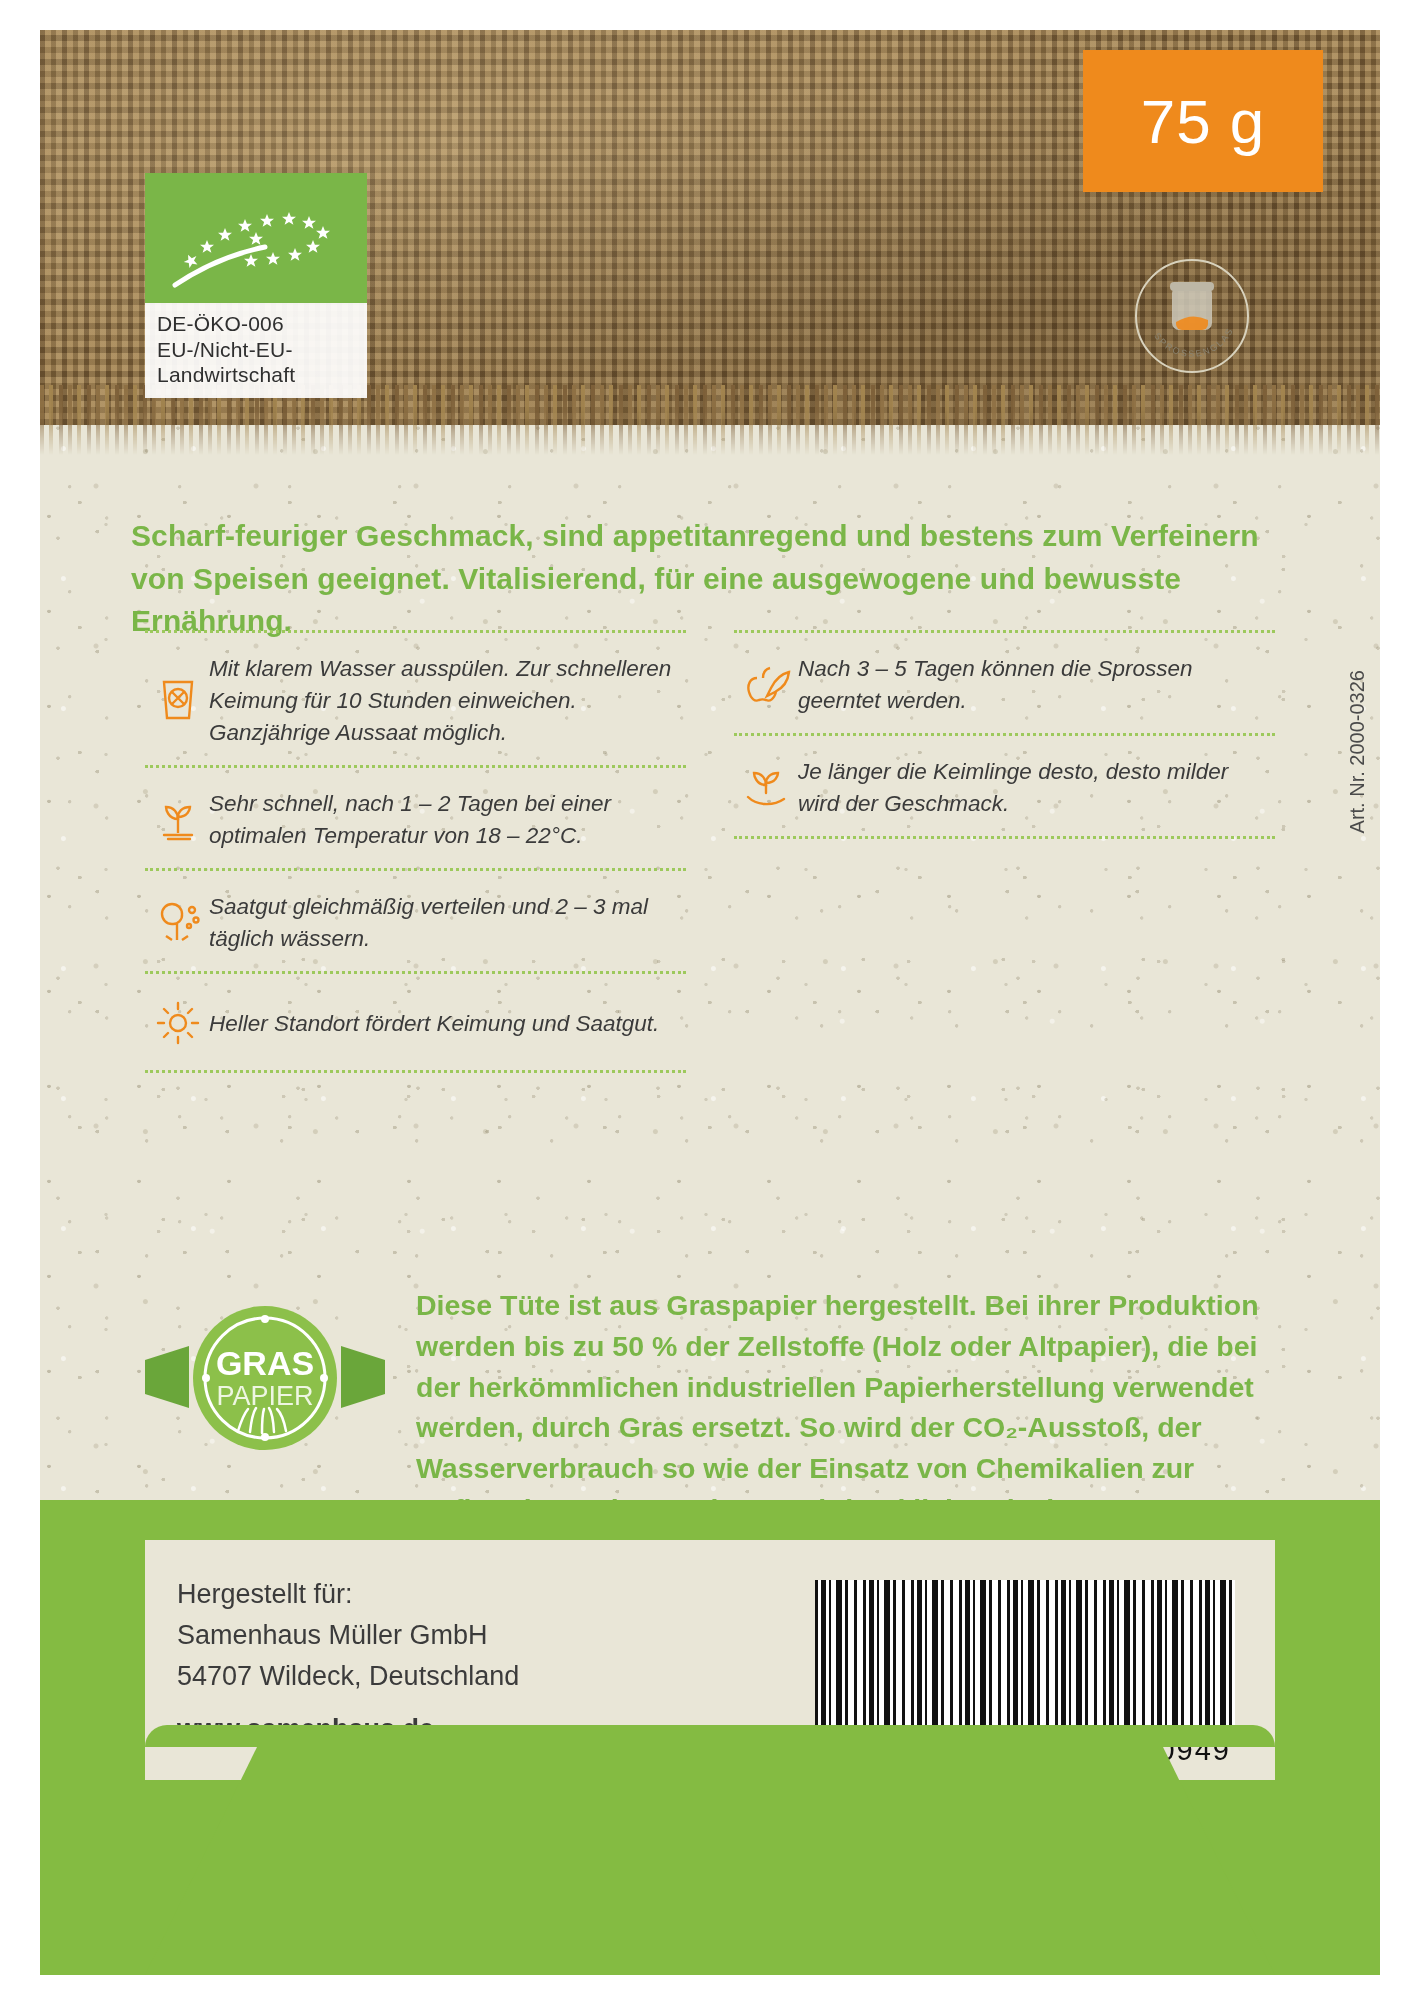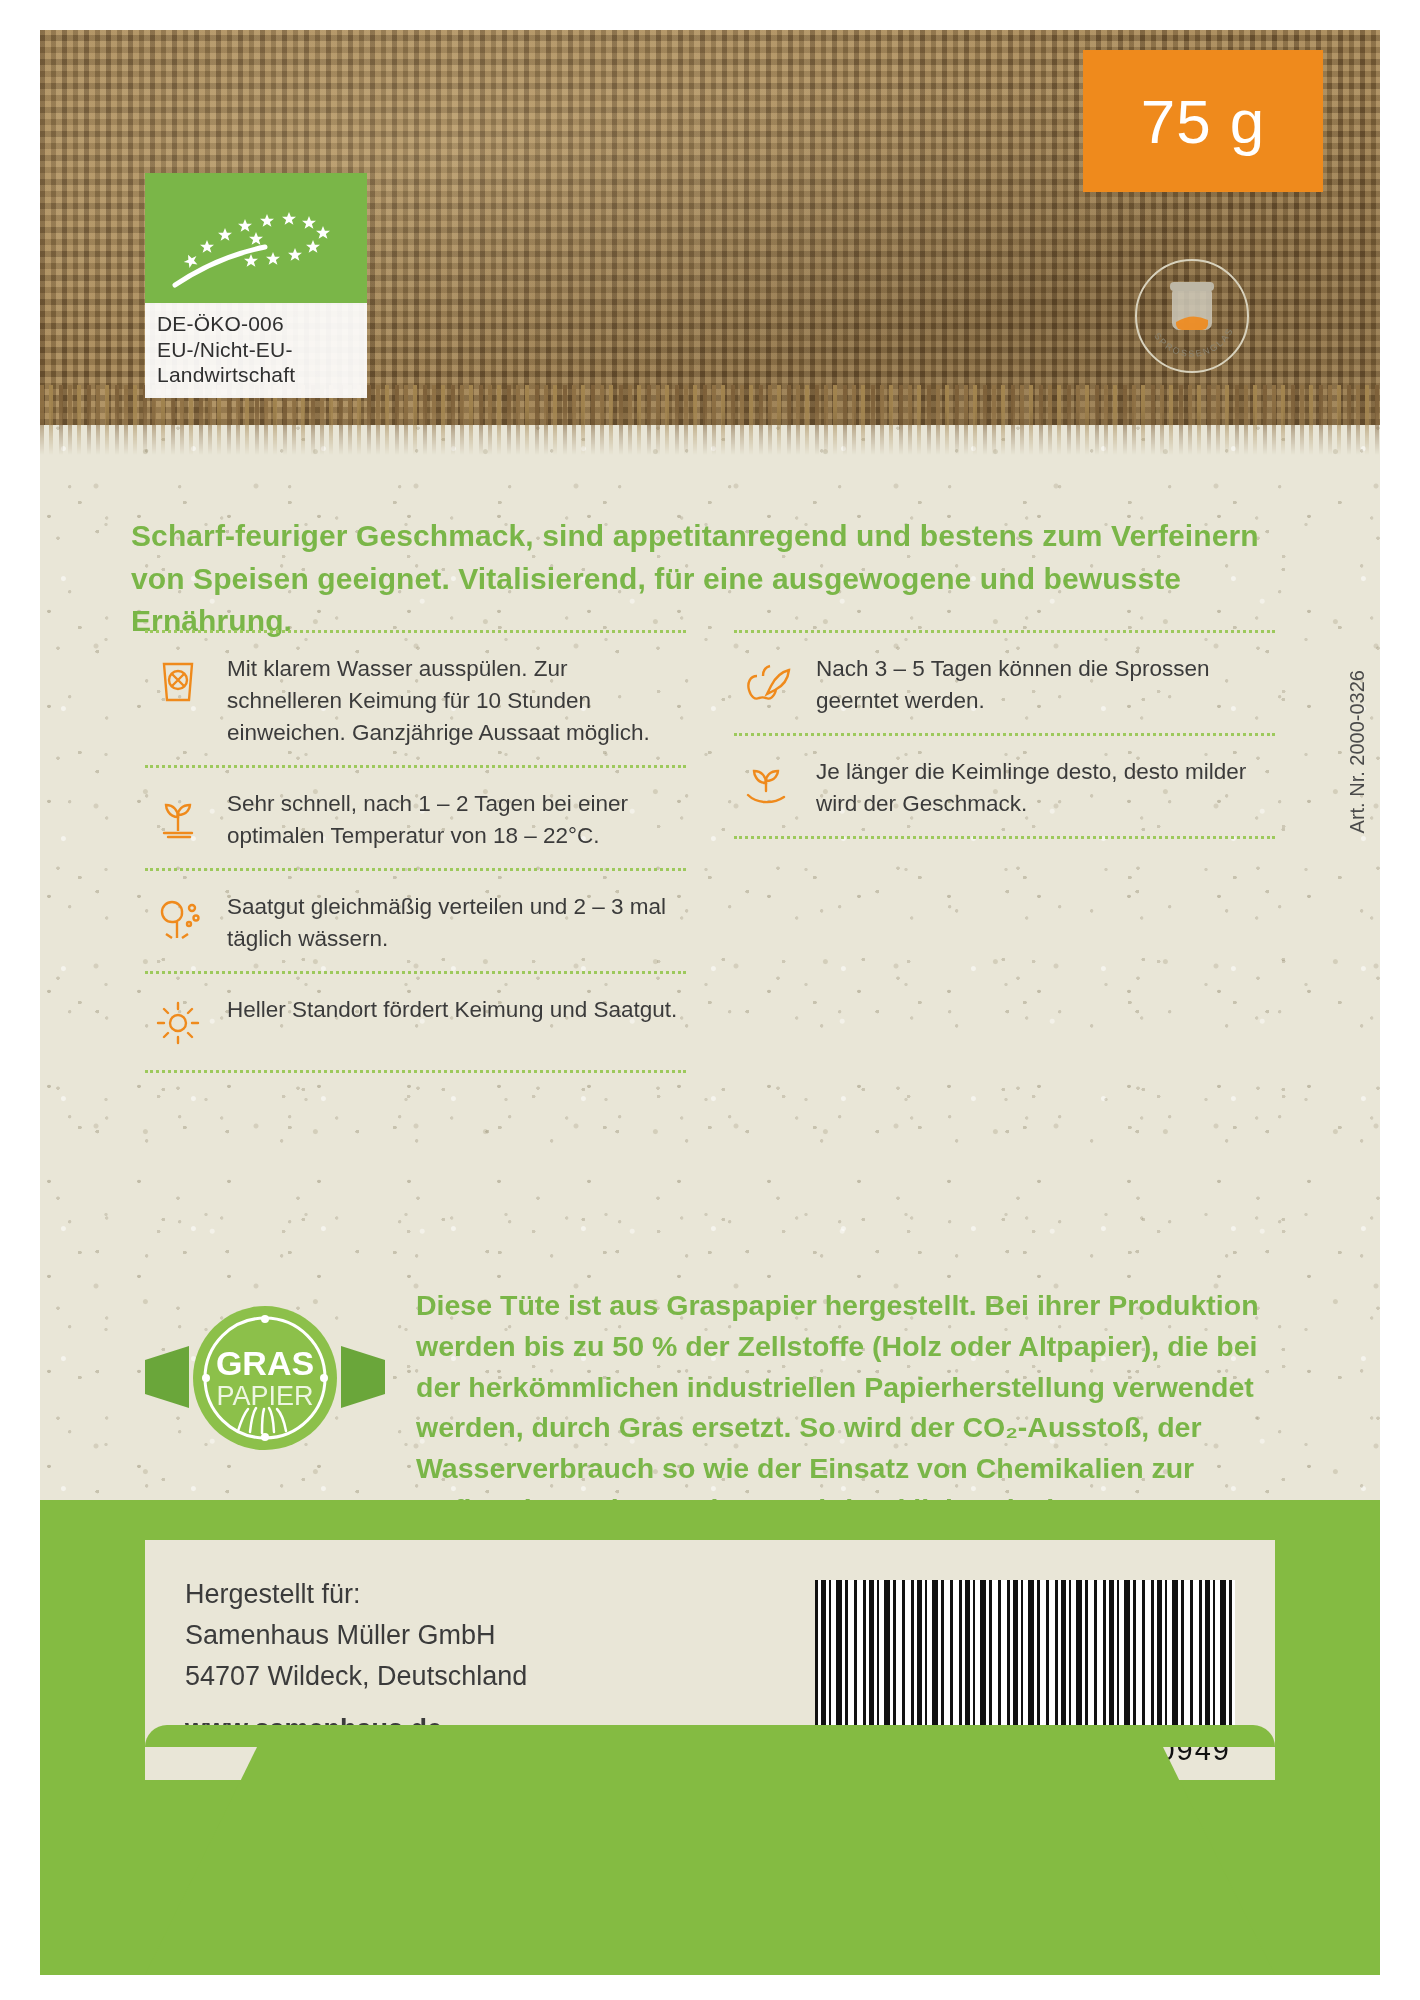--- a/index.html
+++ b/index.html
@@ -141,25 +141,25 @@
   
   .info-grid {
     position: absolute; left: 105px; top: 205px;
     width: 1130px;
     display: flex;
     gap: 48px;
   }
   .col { width: 541px; }
   .info-row {
     display: flex;
-    align-items: flex-start;
-    gap: 18px;
+    align-items: center;
     padding: 16px 0 16px 2px;
     border-bottom: 3px dotted #9dc95c;
     min-height: 92px;
+    font-style: italic;
   }
   .info-row.first { border-top: 3px dotted #9dc95c; }
   .icon-box {
     width: 62px; min-width: 62px; height: 62px;
     display: flex; align-items: center; justify-content: center;
     margin-top: 2px;
   }
   .info-text {
     color: #3b3b3b;
     font-size: 22.5px;
@@ -197,21 +197,21 @@
     position: absolute; left: 0; top: 1470px;
     width: 1340px; height: 475px;
     background: #84bb42;
   }
   .footer-card {
     position: absolute; left: 105px; top: 1510px;
     width: 1130px; height: 240px;
     background: #e9e6d7;
     display: flex;
     justify-content: space-between;
-    padding: 34px 40px 0 40px;
+    padding: 34px 40px 0 32px;
   }
   .addr {
     color: #3b3b3b;
     font-size: 27px;
     line-height: 1.52;
   }
   .addr .url { font-weight: bold; margin-top: 12px; display: block; }
 
   .barcode-wrap { width: 420px; padding-top: 6px; }
   .barcode {

